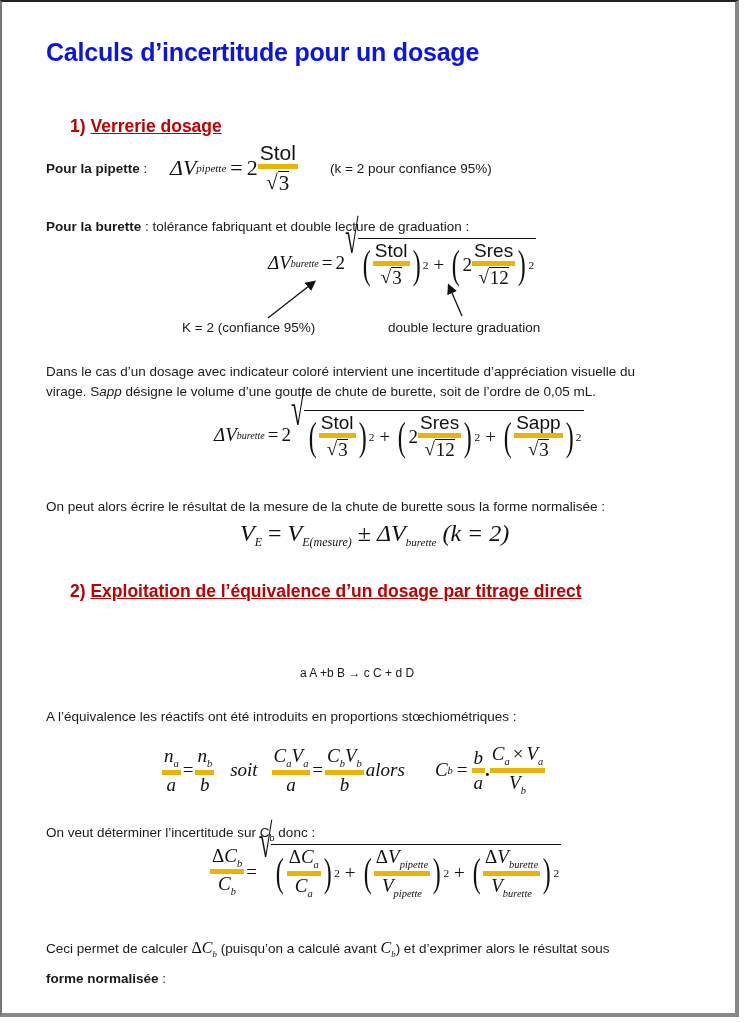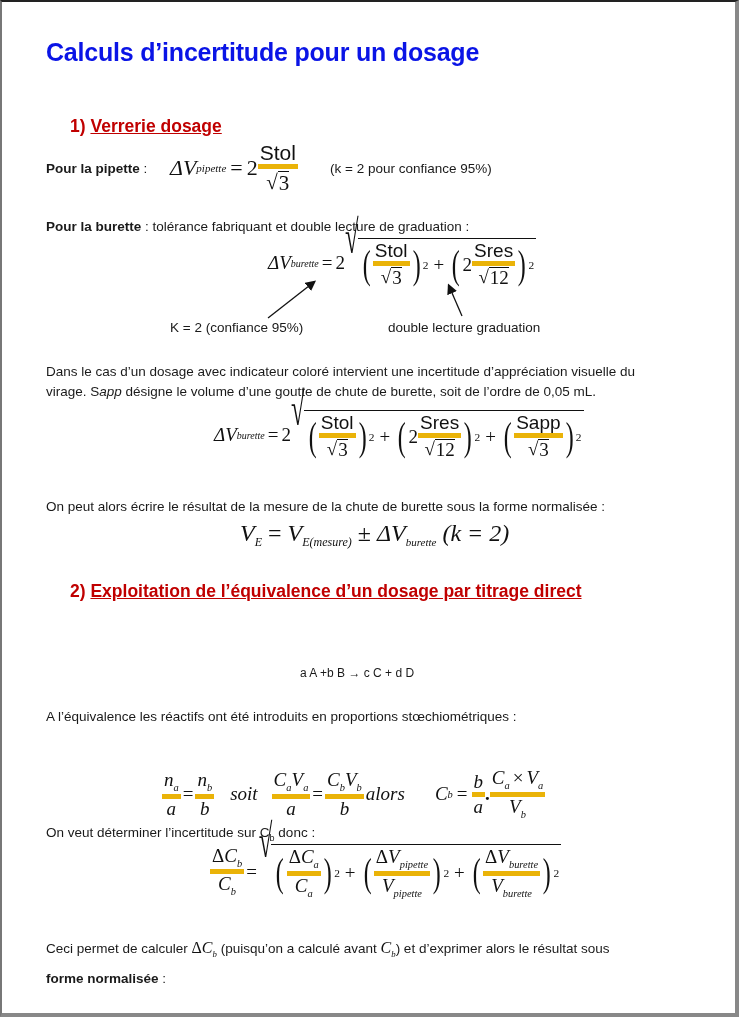--- a/index.html
+++ b/index.html
@@ -109,21 +109,21 @@
   <svg class="arrow-svg" width="745" height="1023">
     <defs>
       <marker id="ah" markerWidth="8" markerHeight="8" refX="6" refY="4" orient="auto">
         <path d="M0,0 L8,4 L0,8 z" fill="#111"></path>
       </marker>
     </defs>
     <line x1="266" y1="316" x2="312" y2="280" stroke="#111" stroke-width="1.3" marker-end="url(#ah)"></line>
     <line x1="460" y1="314" x2="447" y2="284" stroke="#111" stroke-width="1.3" marker-end="url(#ah)"></line>
   </svg>
 
-  <div class="abs txt" style="left:168px; top:318px;">K = 2 (confiance 95%)</div>
+  <div class="abs txt" style="left:180px; top:318px;">K = 2 (confiance 95%)</div>
   <div class="abs txt" style="left:386px; top:318px;">double lecture graduation</div>
 
   <div class="abs txt" style="left:44px; top:362px;">Dans le cas d’un dosage avec indicateur coloré intervient une incertitude d’appréciation visuelle du</div>
   <div class="abs txt" style="left:44px; top:382px;">
     <span>virage. S</span><span class="it">app</span><span> désigne le volume d’une goutte de chute de burette, soit de l’ordre de 0,05 mL.</span>
   </div>
 
   <div class="abs math" style="left:212px; top:408px; font-size:19px;">
     <span class="grp">
       <span class="it">ΔV</span>
@@ -183,21 +183,21 @@
 
   <div class="abs h2" style="left:68px; top:579px;">
     <span>2)</span>
     <span class="u">Exploitation de l’équivalence d’un dosage par titrage direct</span>
   </div>
 
   <div class="abs txt" style="left:298px; top:664px; font-size:12px;">a A +b B → c C + d D</div>
 
   <div class="abs txt" style="left:44px; top:707px;">A l’équivalence les réactifs ont été introduits en proportions stœchiométriques :</div>
 
-  <div class="abs math it" style="left:160px; top:742px; font-size:19px;margin-top:24px;">
+  <div class="abs math it" style="left:160px; top:742px; font-size:19px;">
     <span class="grp">
       <span class="frac">
           <span class="num"><span>n</span><span class="sub">a</span></span>
           <span class="den">a</span>
         </span>
       <span style="font-style:normal;margin:0 2px;">=</span>
       <span class="frac">
           <span class="num"><span>n</span><span class="sub">b</span></span>
           <span class="den">b</span>
         </span>

